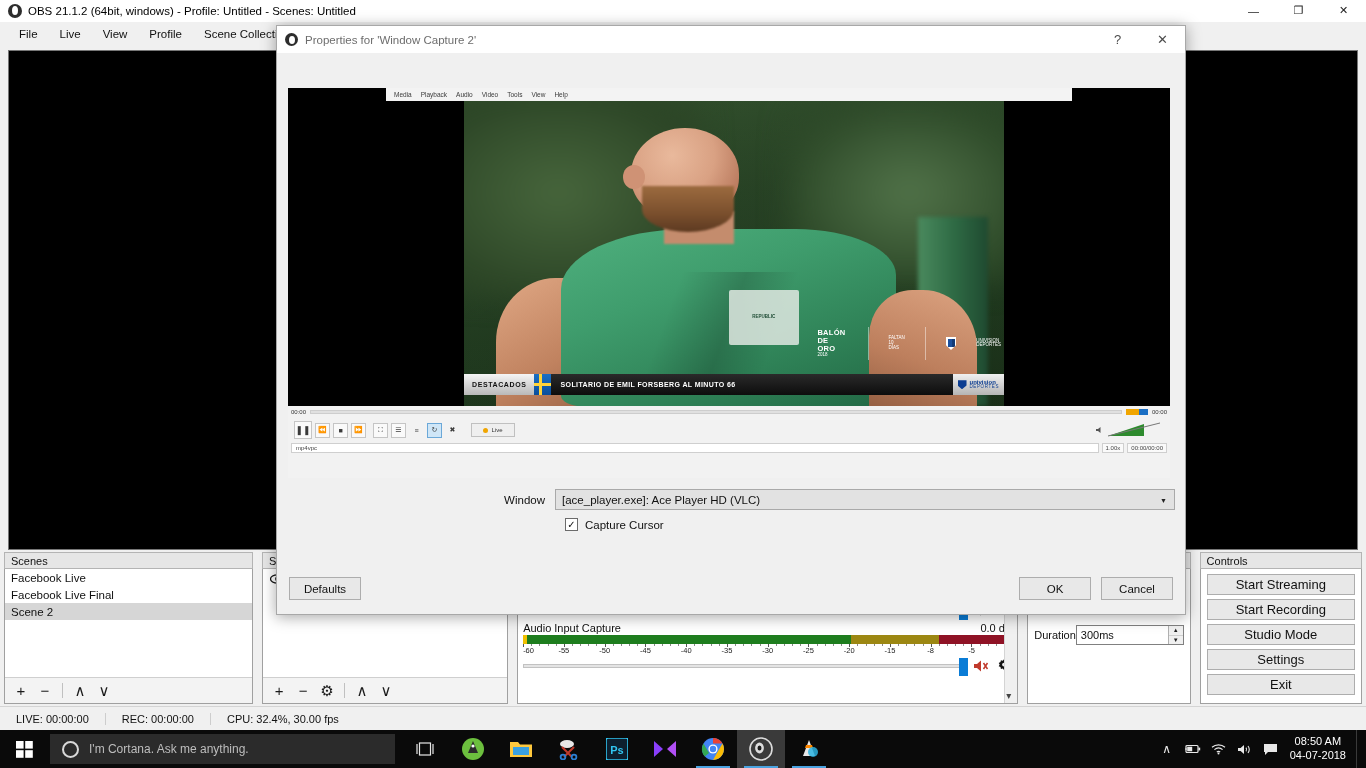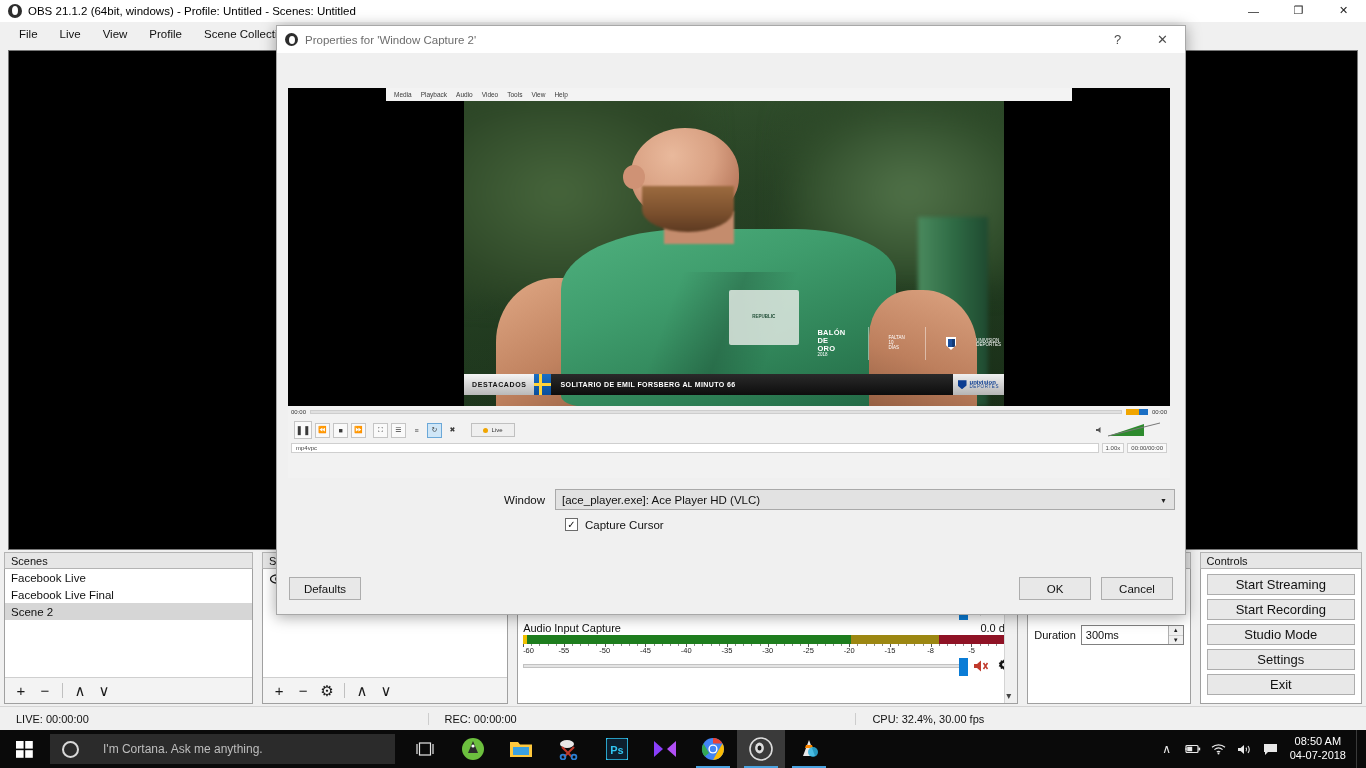--- a/index.html
+++ b/index.html
@@ -138,21 +138,21 @@
     position: absolute; bottom: 2px; left: 1px; font-size: 10px; color: #444;
   }
 
   
   .tr-body { padding: 6px; font-size: 11px; color: #111; }
   .tr-select {
     width: 100%; height: 20px; border: 1px solid #a0a0a0; background: #fff;
     display: flex; align-items: center; padding: 0 4px; font-size: 11px;
     justify-content: space-between;
   }
-  .tr-dur-row { display: flex; align-items: center; gap: 5px; margin-top: 30px; }
+  .tr-dur-row { display: flex; align-items: center; margin-top: 30px; }
   .spin-box {
     flex: 1; height: 20px; border: 1px solid #808080; background: #fff;
     display: flex; align-items: center; font-size: 11px; padding-left: 4px;
     position: relative;
   }
   .spin-btns {
     position: absolute; right: 0; top: 0; width: 15px; height: 100%;
     display: flex; flex-direction: column; border-left: 1px solid #b0b0b0;
   }
   .spin-up, .spin-dn {
@@ -166,21 +166,21 @@
   .ctrl-btn {
     height: 21px; background: #e8e8e8; border: 1px solid #adadad;
     font-size: 13px; color: #111; display: flex; align-items: center;
     justify-content: center;
   }
 
   
   .statusbar {
     position: absolute; left: 0; bottom: 0; width: 1366px; height: 24px;
     background: #f0f0f0; border-top: 1px solid #d4d4d4;
-    display: flex; align-items: center; justify-content: space-between;
+    display: flex; align-items: center; justify-content: flex-start;
     font-size: 11px; color: #111; padding-right: 10px; gap: 0;
   }
   .status-cell { padding: 0 16px; border-left: 1px solid #cdcdcd; }
   .status-cell:first-child { border-left: none; }
 
   
   .dialog {
     position: absolute; left: 276px; top: 25px; width: 910px; height: 590px;
     background: #f0f0f0; border: 1px solid #a8a8a8;
     box-shadow: 0 2px 14px rgba(0,0,0,.35);
@@ -439,21 +439,21 @@
   .taskbar {
     position: absolute; left: 0; bottom: 0; width: 1366px; height: 38px;
     background: #0a0a0a; display: flex; align-items: center;
   }
   .start-btn {
     width: 48px; height: 38px; display: flex; align-items: center;
     justify-content: center;
   }
   .cortana {
     width: 345px; height: 30px; background: #2b2b2b;
-    display: flex; align-items: center; gap: 24px; padding-left: 12px;
+    display: flex; align-items: center; gap: 10px; padding-left: 12px;
     margin-left: 2px;
   }
   .cortana-ring {
     width: 17px; height: 17px; border: 2px solid #d8d8d8; border-radius: 50%;
     flex: none;
   }
   .cortana-text { font-size: 12px; color: #bdbdbd; }
   .tb-apps { display: flex; align-items: center; height: 38px; margin-left: 6px; }
   .tb-app {
     width: 48px; height: 38px; display: flex; align-items: center;

